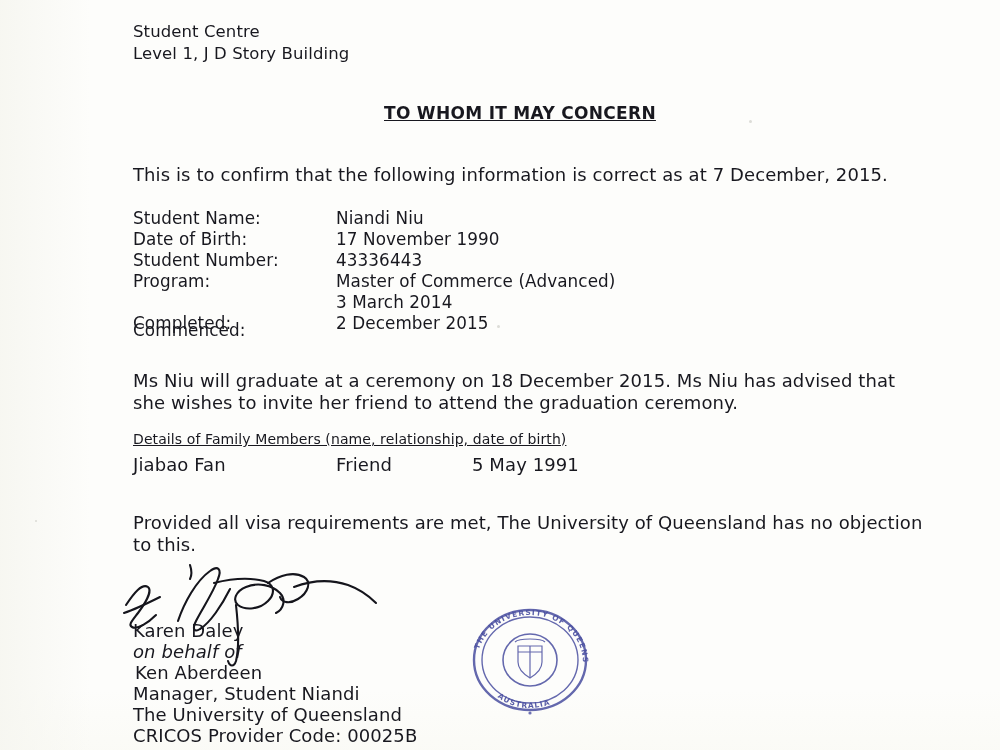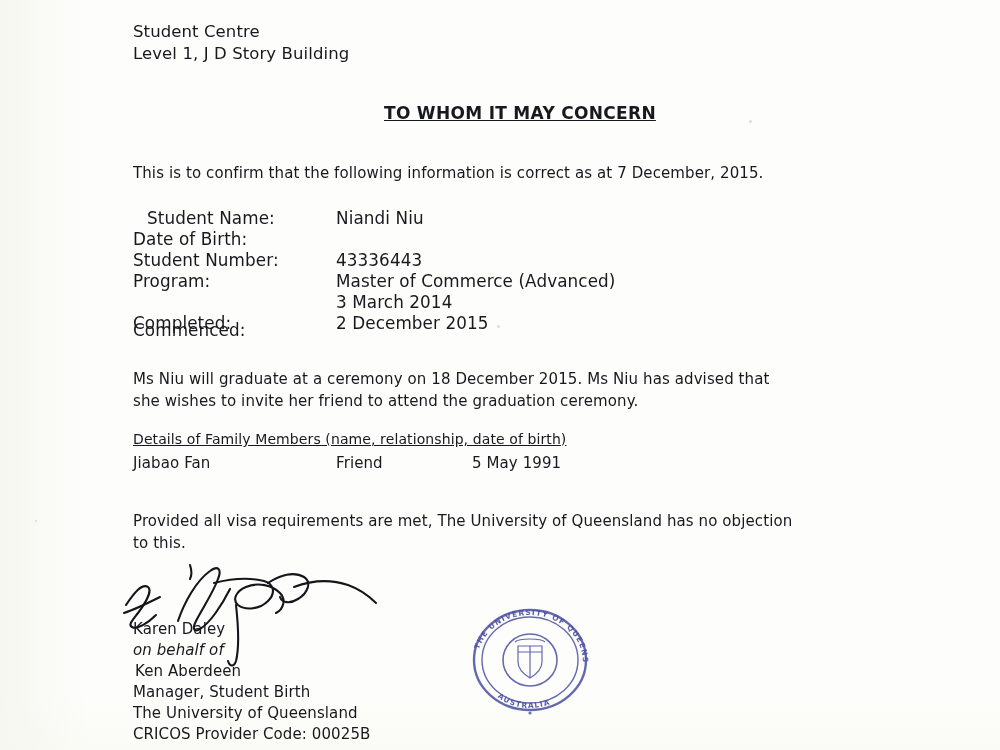--- a/index.html
+++ b/index.html
@@ -39,21 +39,21 @@
     letter-spacing: 0.1px;
     color: #18181f;
   }
   .addr { font-size: 16.5px; }
   .title {
     font-weight: bold;
     font-size: 17px;
     text-decoration: underline;
     letter-spacing: 0.3px;
   }
-  .body-text { font-size: 15px; }
+  .body-text { font-size: 18px; }
   .field-label { font-size: 16.8px; }
   .field-value { font-size: 16.8px; }
   .underline-head {
     font-size: 14px;
     text-decoration: underline;
   }
   .italic { font-style: italic; }
 
   
   .signature {
@@ -87,24 +87,25 @@
 
   <div class="doc">
 
     <div class="line addr" style="left:133px; top:22px;">Student Centre</div>
     <div class="line addr" style="left:133px; top:44px;">Level 1, J D Story Building</div>
 
     <div class="line title" style="left:384px; top:103px;">TO WHOM IT MAY CONCERN</div>
 
     <div class="line body-text" style="left:133px; top:164px;">This is to confirm that the following information is correct as at 7 December, 2015.</div>
 
-    <div class="line field-label" style="left:133px; top:208px;margin-left:14px;">Student Name:</div>
+    <div class="line field-label" style="left:133px; top:208px;">Student Name:</div>
     <div class="line field-value" style="left:336px; top:208px;">Niandi Niu</div>
 
     <div class="line field-label" style="left:133px; top:229px;">Date of Birth:</div>
+    <div class="line field-value" style="left:336px; top:229px;">17 November 1990</div>
 
     <div class="line field-label" style="left:133px; top:250px;">Student Number:</div>
     <div class="line field-value" style="left:336px; top:250px;">43336443</div>
 
     <div class="line field-label" style="left:133px; top:271px;">Program:</div>
     <div class="line field-value" style="left:336px; top:271px;">Master of Commerce (Advanced)</div>
 
     <div class="line field-label" style="left:133px; top:292px;margin-top:28px;">Commenced:</div>
     <div class="line field-value" style="left:336px; top:292px;">3 March 2014</div>
 
@@ -132,21 +133,21 @@
         <path d="M150 30 C162 22, 176 18, 186 24 C194 29, 190 40, 180 46 C172 51, 164 50, 162 44"></path>
         <path d="M176 34 C192 28, 212 26, 230 32 C244 37, 252 44, 258 50"></path>
         <path d="M118 52 C120 70, 122 92, 118 108 C116 114, 112 114, 110 108"></path>
         <path d="M72 12 C74 18, 74 22, 72 26"></path>
       </g>
     </svg>
 
     <div class="line body-text" style="left:133px; top:620px;">Karen Daley</div>
     <div class="line body-text italic" style="left:133px; top:641px;">on behalf of</div>
     <div class="line body-text" style="left:135px; top:662px;">Ken Aberdeen</div>
-    <div class="line body-text" style="left:133px; top:683px;">Manager, Student Birth</div>
+    <div class="line body-text" style="left:133px; top:683px;">Manager, Student Niandi</div>
     <div class="line body-text" style="left:133px; top:704px;">The University of Queensland</div>
     <div class="line body-text" style="left:133px; top:725px;">CRICOS Provider Code: 00025B</div>
 
     <svg class="seal" viewBox="0 0 150 115">
       <defs>
         <path id="sealTop" d="M 22,62 A 53,47 0 0 1 128,62"></path>
         <path id="sealBottom" d="M 26,64 A 49,44 0 0 0 124,64"></path>
       </defs>
       <g stroke="#4a4fa0" fill="none" opacity="0.85">
         <ellipse cx="75" cy="60" rx="56" ry="50" stroke-width="2.4"></ellipse>

